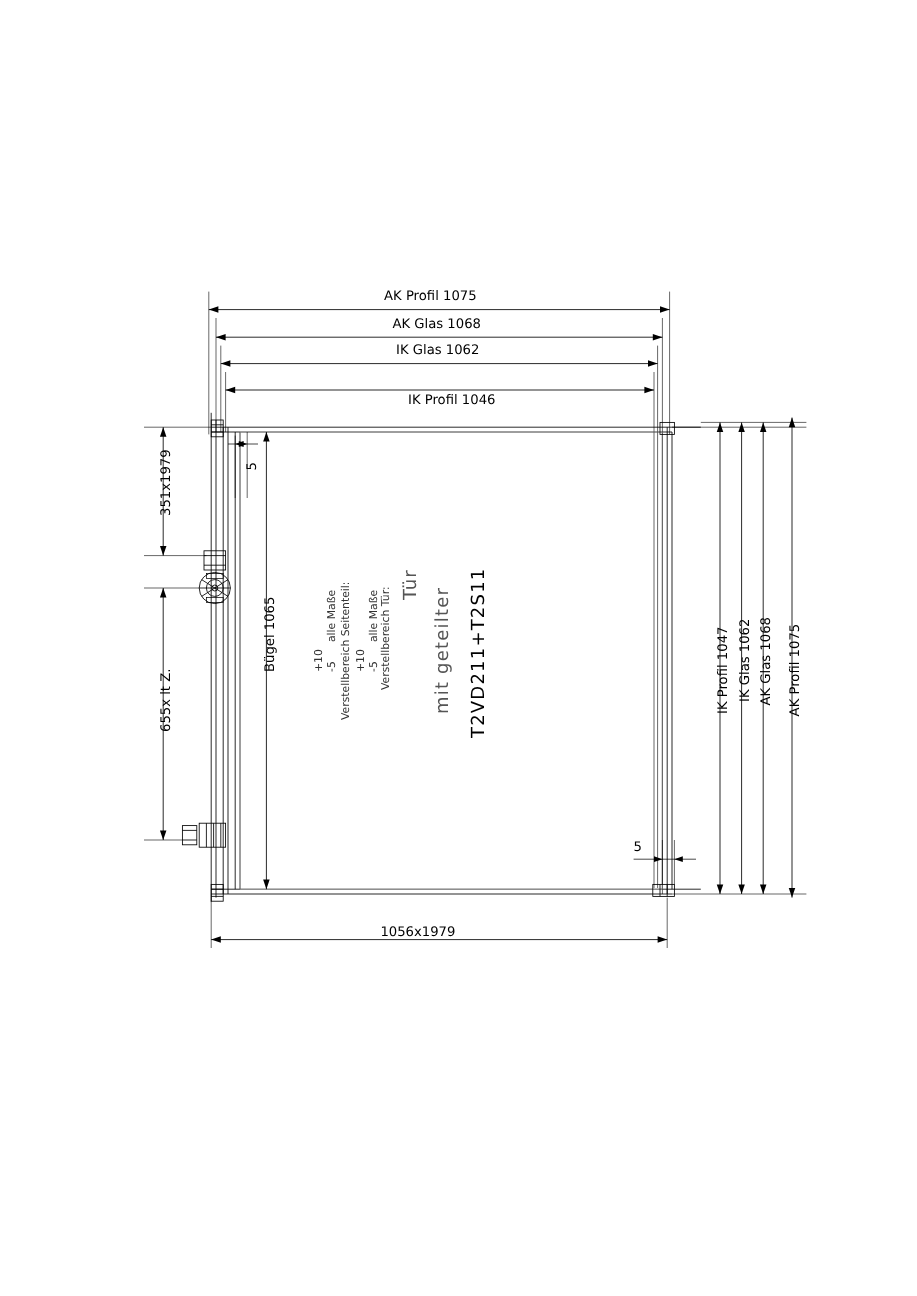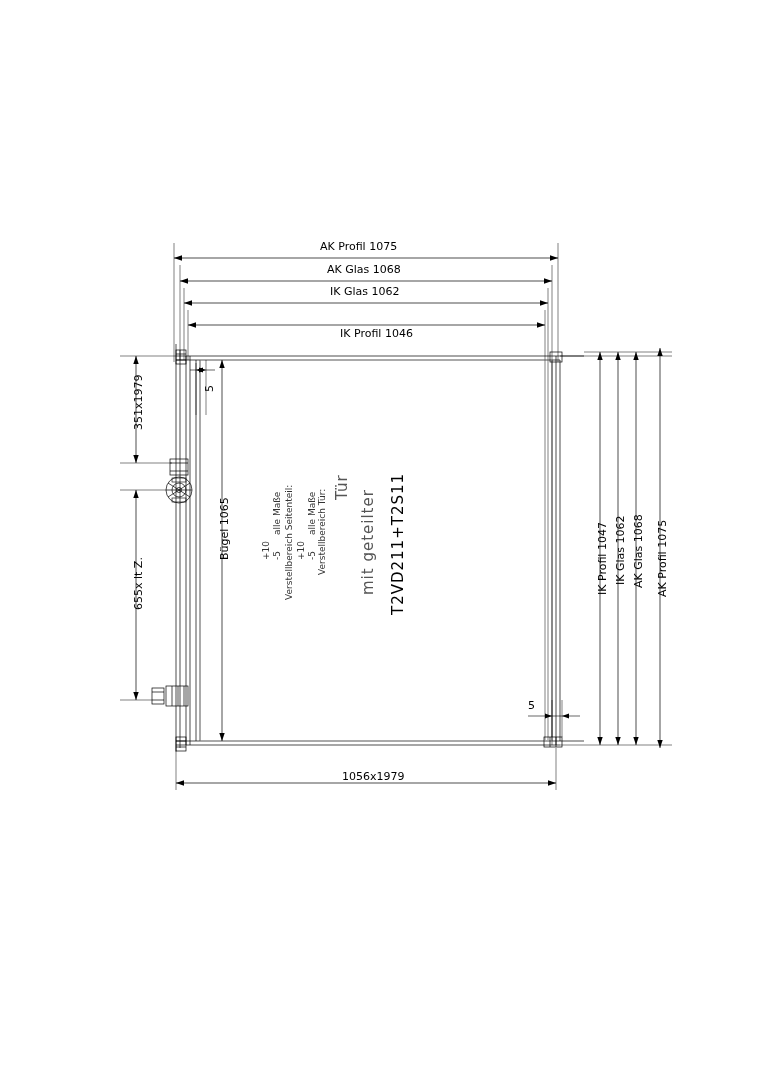--- a/index.html
+++ b/index.html
@@ -207,21 +207,21 @@
 <div class="lbl v rot90" style="left:204px; top:392px;">5</div>
 <div class="lbl" style="left:528px; top:700px;">5</div>
 
 <div class="lbl v rot90" style="left:219px; top:560px;">Bügel 1065</div>
 
 <div class="lbl v rot90" style="left:597px; top:595px;">IK Profil 1047</div>
 <div class="lbl v rot90" style="left:615px; top:585px;">IK Glas 1062</div>
 <div class="lbl v rot90" style="left:633px; top:588px;">AK Glas 1068</div>
 <div class="lbl v rot90" style="left:657px; top:597px;">AK Profil 1075</div>
 
-<div class="lbl" style="left:342px; top:771px;">1056x1979</div>
+<div class="lbl" style="left:317px; top:771px;">1056x1979</div>
 
 <div class="lbl v rot90 big" style="left:390px; top:615px; letter-spacing:1px;">T2VD211+T2S11</div>
 <div class="lbl v rot90 big" style="left:360px; top:595px; letter-spacing:1px; color:#555;">mit geteilter</div>
 <div class="lbl v rot90 big" style="left:334px; top:500px; letter-spacing:1px; color:#555;">Tür</div>
 
 <div class="lbl v rot90 small" style="left:318px; top:575px; color:#333;">Verstellbereich Tür:</div>
 <div class="lbl v rot90 small" style="left:308px; top:535px; color:#333;">alle Maße</div>
 <div class="lbl v rot90 small" style="left:308px; top:560px; color:#333;">-5</div>
 <div class="lbl v rot90 small" style="left:297px; top:560px; color:#333;">+10</div>
 <div class="lbl v rot90 small" style="left:285px; top:600px; color:#333;">Verstellbereich Seitenteil:</div>

